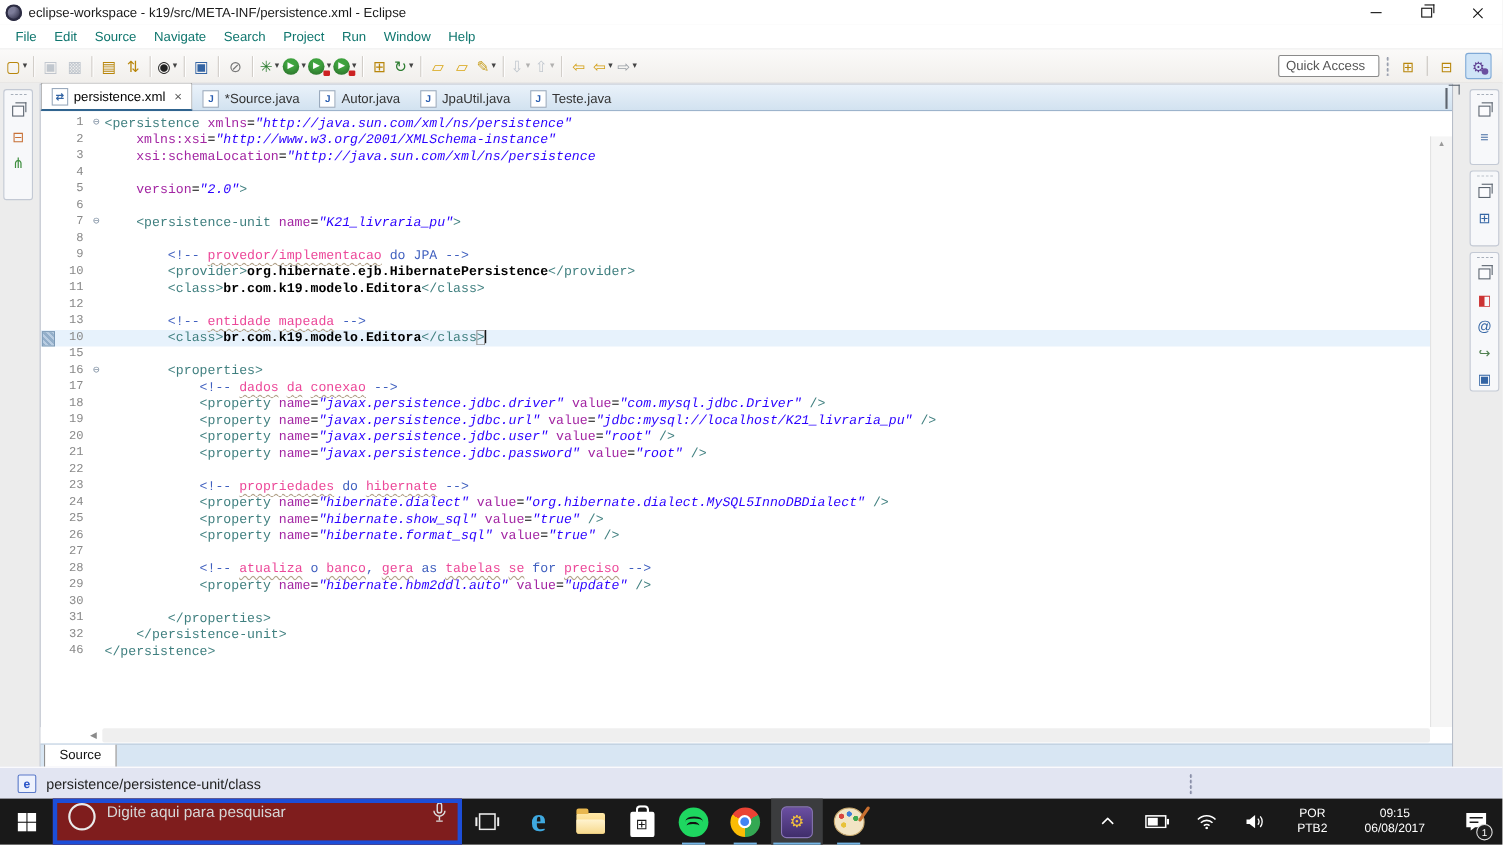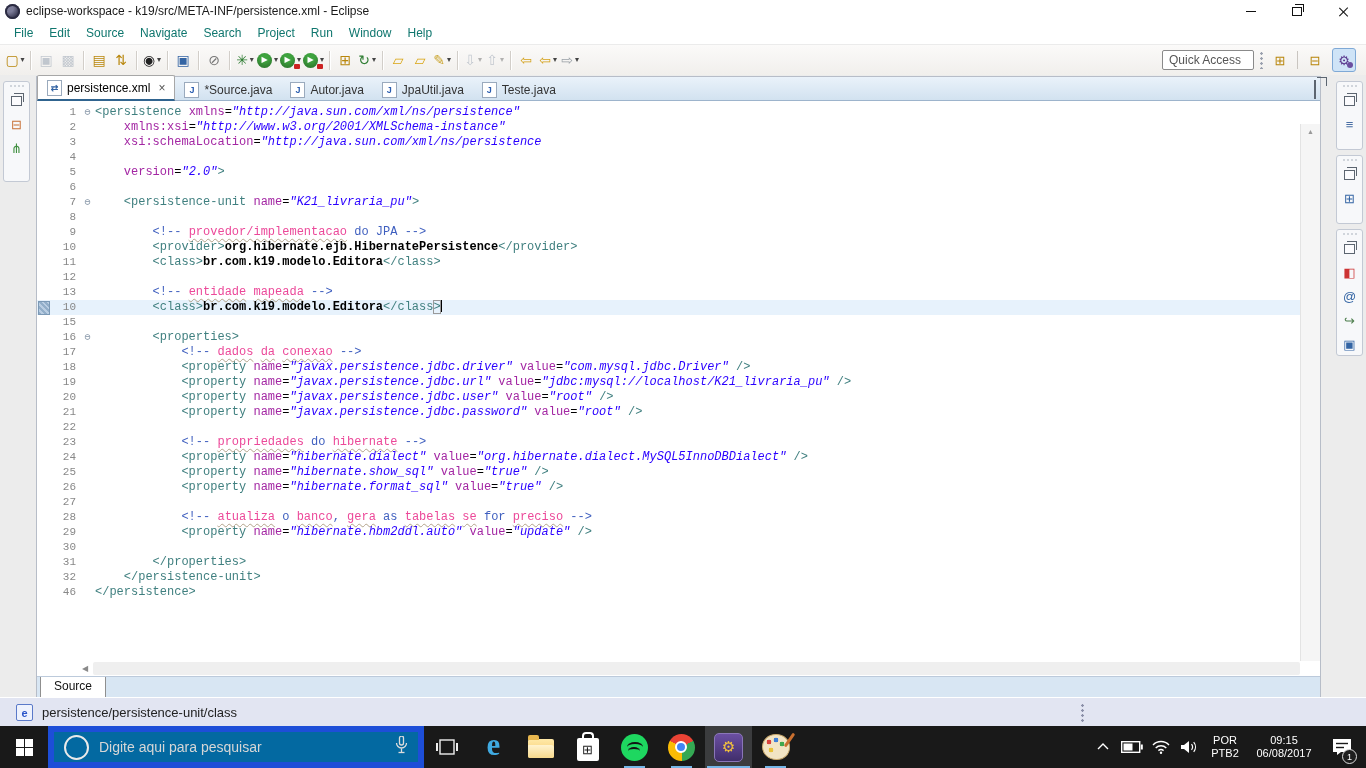--- a/index.html
+++ b/index.html
@@ -100,21 +100,21 @@
              border-top:1px solid #fff;display:flex;align-items:center}
   .eicon{width:15px;height:15px;border:1px solid #5a79c9;color:#2b55c9;font-weight:bold;font-size:11px;
          display:flex;align-items:center;justify-content:center;margin:0 9px 0 16px;background:#eef2fd;border-radius:2px}
   .crumb{font-size:13px;color:#222}
   .grip{position:absolute;left:1081px;top:5px;width:3px;height:19px;
         background-image:radial-gradient(#8a8fa8 1px,transparent 1.2px);background-size:3px 5px}
   
   .taskbar{position:absolute;top:726px;left:0;width:1366px;height:42px;background:#191919;display:flex;align-items:stretch}
   .tcell{display:flex;align-items:center;justify-content:center;position:relative}
   .tstart{width:48px}
-  .tsearch{width:344px;background:#0369a1;border:6px solid #1d4ed8;display:flex;align-items:center;gap:10px;padding:0 10px}
+  .tsearch{width:344px;background:#7f1d1d;border:4px solid #1d4ed8;display:flex;align-items:flex-start;gap:10px;padding:0 10px}
   .cortana{width:21px;height:21px;border-radius:50%;border:2px solid #eaeaea;flex:none}
   .sptext{font-size:14px;color:#d6d6d6;white-space:nowrap}
   .micwrap{margin-left:auto}
   .tview{width:46px}
   .appcell{width:47px;display:flex;align-items:center;justify-content:center;position:relative}
   .appcell.active{background:#3b3c3e}
   .runline{position:absolute;bottom:0;height:2px;background:#75b6e7;left:13px;right:13px}
   .runline.wide{left:2px;right:2px}
   .ai{display:flex;align-items:center;justify-content:center}
   .ai-edge{font-size:31px;font-weight:bold;color:#3fa9e0;font-family:"Liberation Serif",serif;margin-top:-4px}
@@ -132,21 +132,21 @@
   .ai-chrome::after{content:'';position:absolute;left:7px;top:7px;width:8px;height:8px;border-radius:50%;
      background:#4285f4;border:2.5px solid #fff}
   .ai-eclipse{width:27px;height:27px;border-radius:5px;background:linear-gradient(#6b4fa2,#402e6b);
      color:#f5c33b;font-size:15px;border:1px solid #8a76b8}
   .ai-paint{width:26px;height:24px;border-radius:50% 50% 48% 52%;background:#f2e4c4;border:1px solid #c9a96e;position:relative;
      background-image:radial-gradient(circle at 6px 7px,#d8433f 2.2px,transparent 2.6px),
                       radial-gradient(circle at 13px 5px,#3f7fd8 2.2px,transparent 2.6px),
                       radial-gradient(circle at 19px 9px,#3fa84f 2.2px,transparent 2.6px),
                       radial-gradient(circle at 8px 15px,#e8c23a 2.2px,transparent 2.6px)}
   .ai-paint::after{content:'';position:absolute;right:-2px;top:-3px;width:3px;height:16px;background:#c96f2f;transform:rotate(35deg);border-radius:2px}
-  .tray{margin-left:auto;display:flex;align-items:center;gap:4px;padding-right:6px;color:#fff}
+  .tray{margin-left:auto;display:flex;align-items:center;gap:20px;padding-right:6px;color:#fff}
   .trayic{width:25px;display:flex;align-items:center;justify-content:center}
   .lang{font-size:11px;line-height:13px;text-align:center;width:38px;color:#fff}
   .clock{font-size:11px;line-height:13px;text-align:center;width:72px;color:#fff}
   .notif{position:relative;width:36px;height:42px;display:flex;align-items:center;justify-content:center}
   .badge{position:absolute;right:3px;bottom:4px;width:13px;height:13px;border:1px solid #ddd;border-radius:50%;
          font-size:9px;display:flex;align-items:center;justify-content:center;background:#1e1e1e;color:#fff}
 </style>
 </head>
 <body>
 

